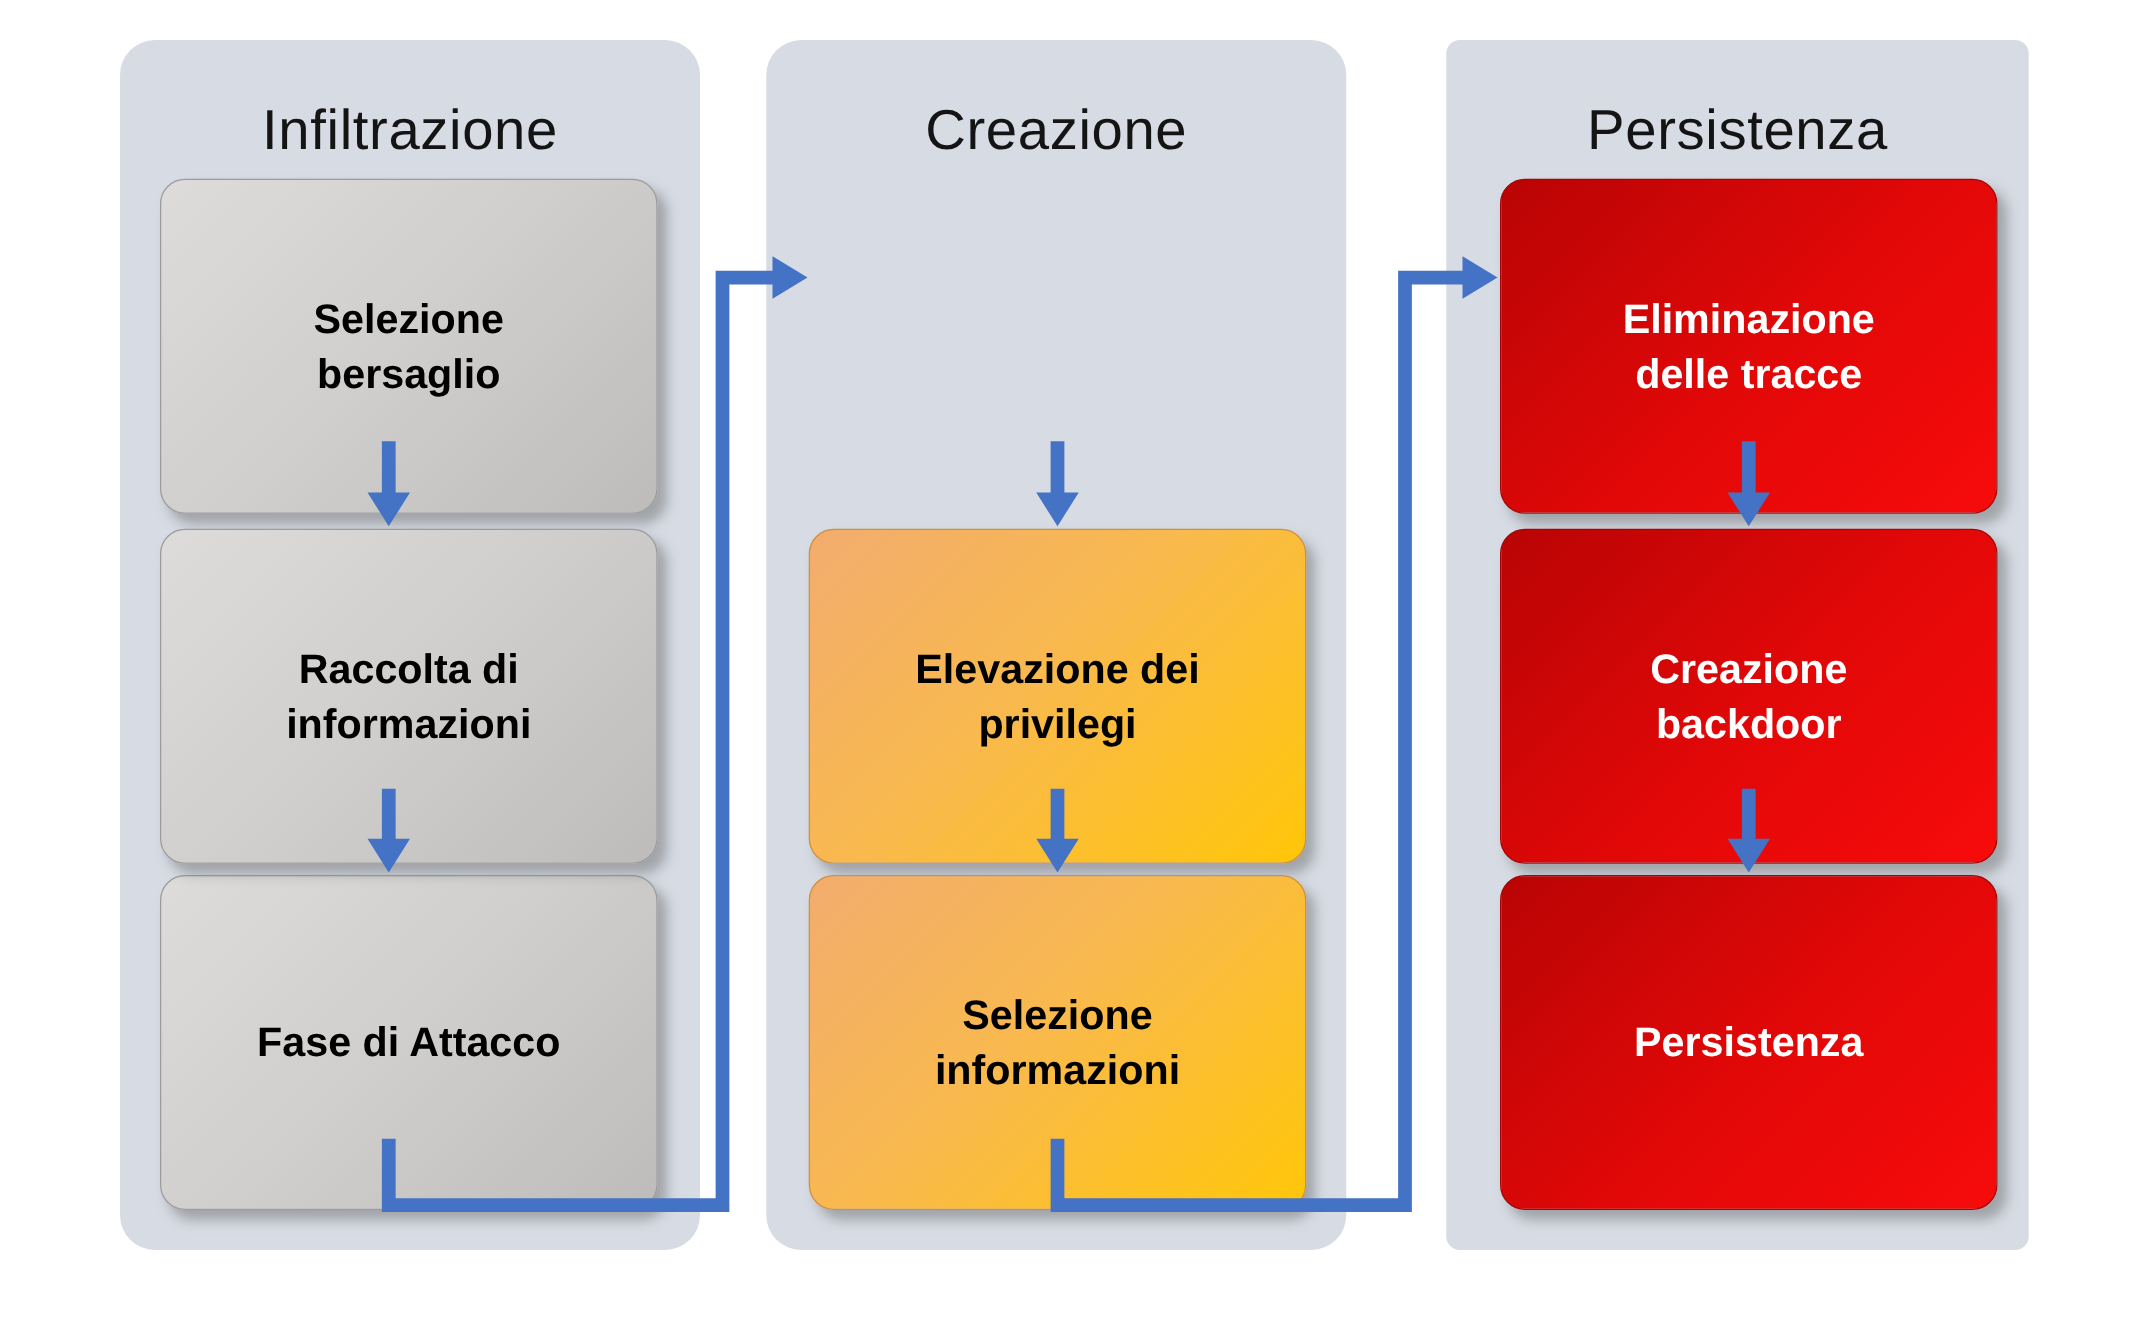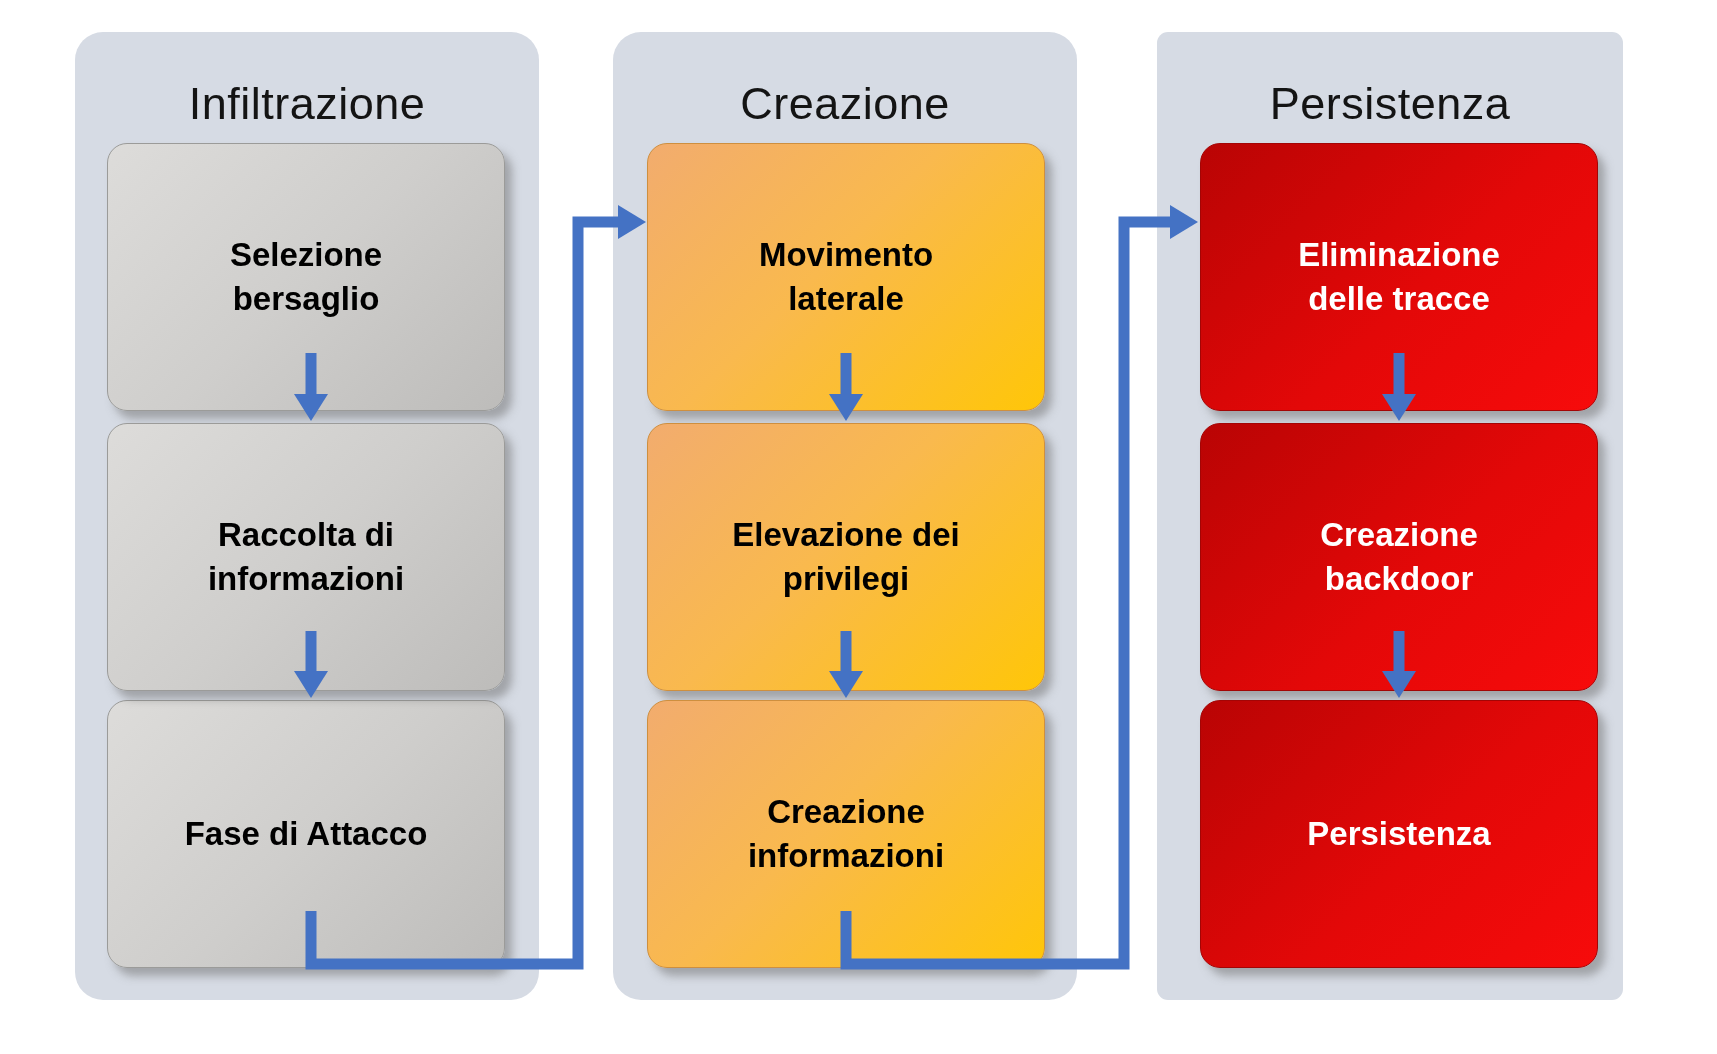--- a/index.html
+++ b/index.html
@@ -14,21 +14,21 @@
   .panel {
     position: absolute;
     top: 32px;
     height: 968px;
     width: 464px;
     background: #d6dbe4;
     border-radius: 28px;
     box-sizing: border-box;
     padding-top: 46px;
   }
-  .panel--1 { left: 75px; }
+  .panel--1 { left: 96px; }
   .panel--2 { left: 613px; }
   .panel--3 { left: 1157px; width: 466px; border-radius: 11px; }
   .panel-title {
     display: block;
     text-align: center;
     font-size: 45px;
     line-height: 52px;
     font-weight: 400;
     color: #141414;
     letter-spacing: 0.5px;
@@ -93,28 +93,25 @@
     <div class="node node--gray row-3">
       <span class="label">Fase di Attacco</span>
     </div>
     <div class="node node--gray row-2">
       <span class="label">Raccolta di informazioni</span>
     </div>
   </div>
 
   <div class="panel panel--2">
     <span class="panel-title">Creazione</span>
-    <div class="node node--orange row-1">
-      <span class="label">Movimento laterale</span>
-    </div>
     <div class="node node--orange row-2">
       <span class="label">Elevazione dei privilegi</span>
     </div>
     <div class="node node--orange row-3">
-      <span class="label">Creazione informazioni</span>
+      <span class="label">Selezione informazioni</span>
     </div>
   </div>
 
   <div class="panel panel--3">
     <span class="panel-title">Persistenza</span>
     <div class="node node--red row-1">
       <span class="label">Eliminazione delle tracce</span>
     </div>
     <div class="node node--red row-2">
       <span class="label">Creazione backdoor</span>

